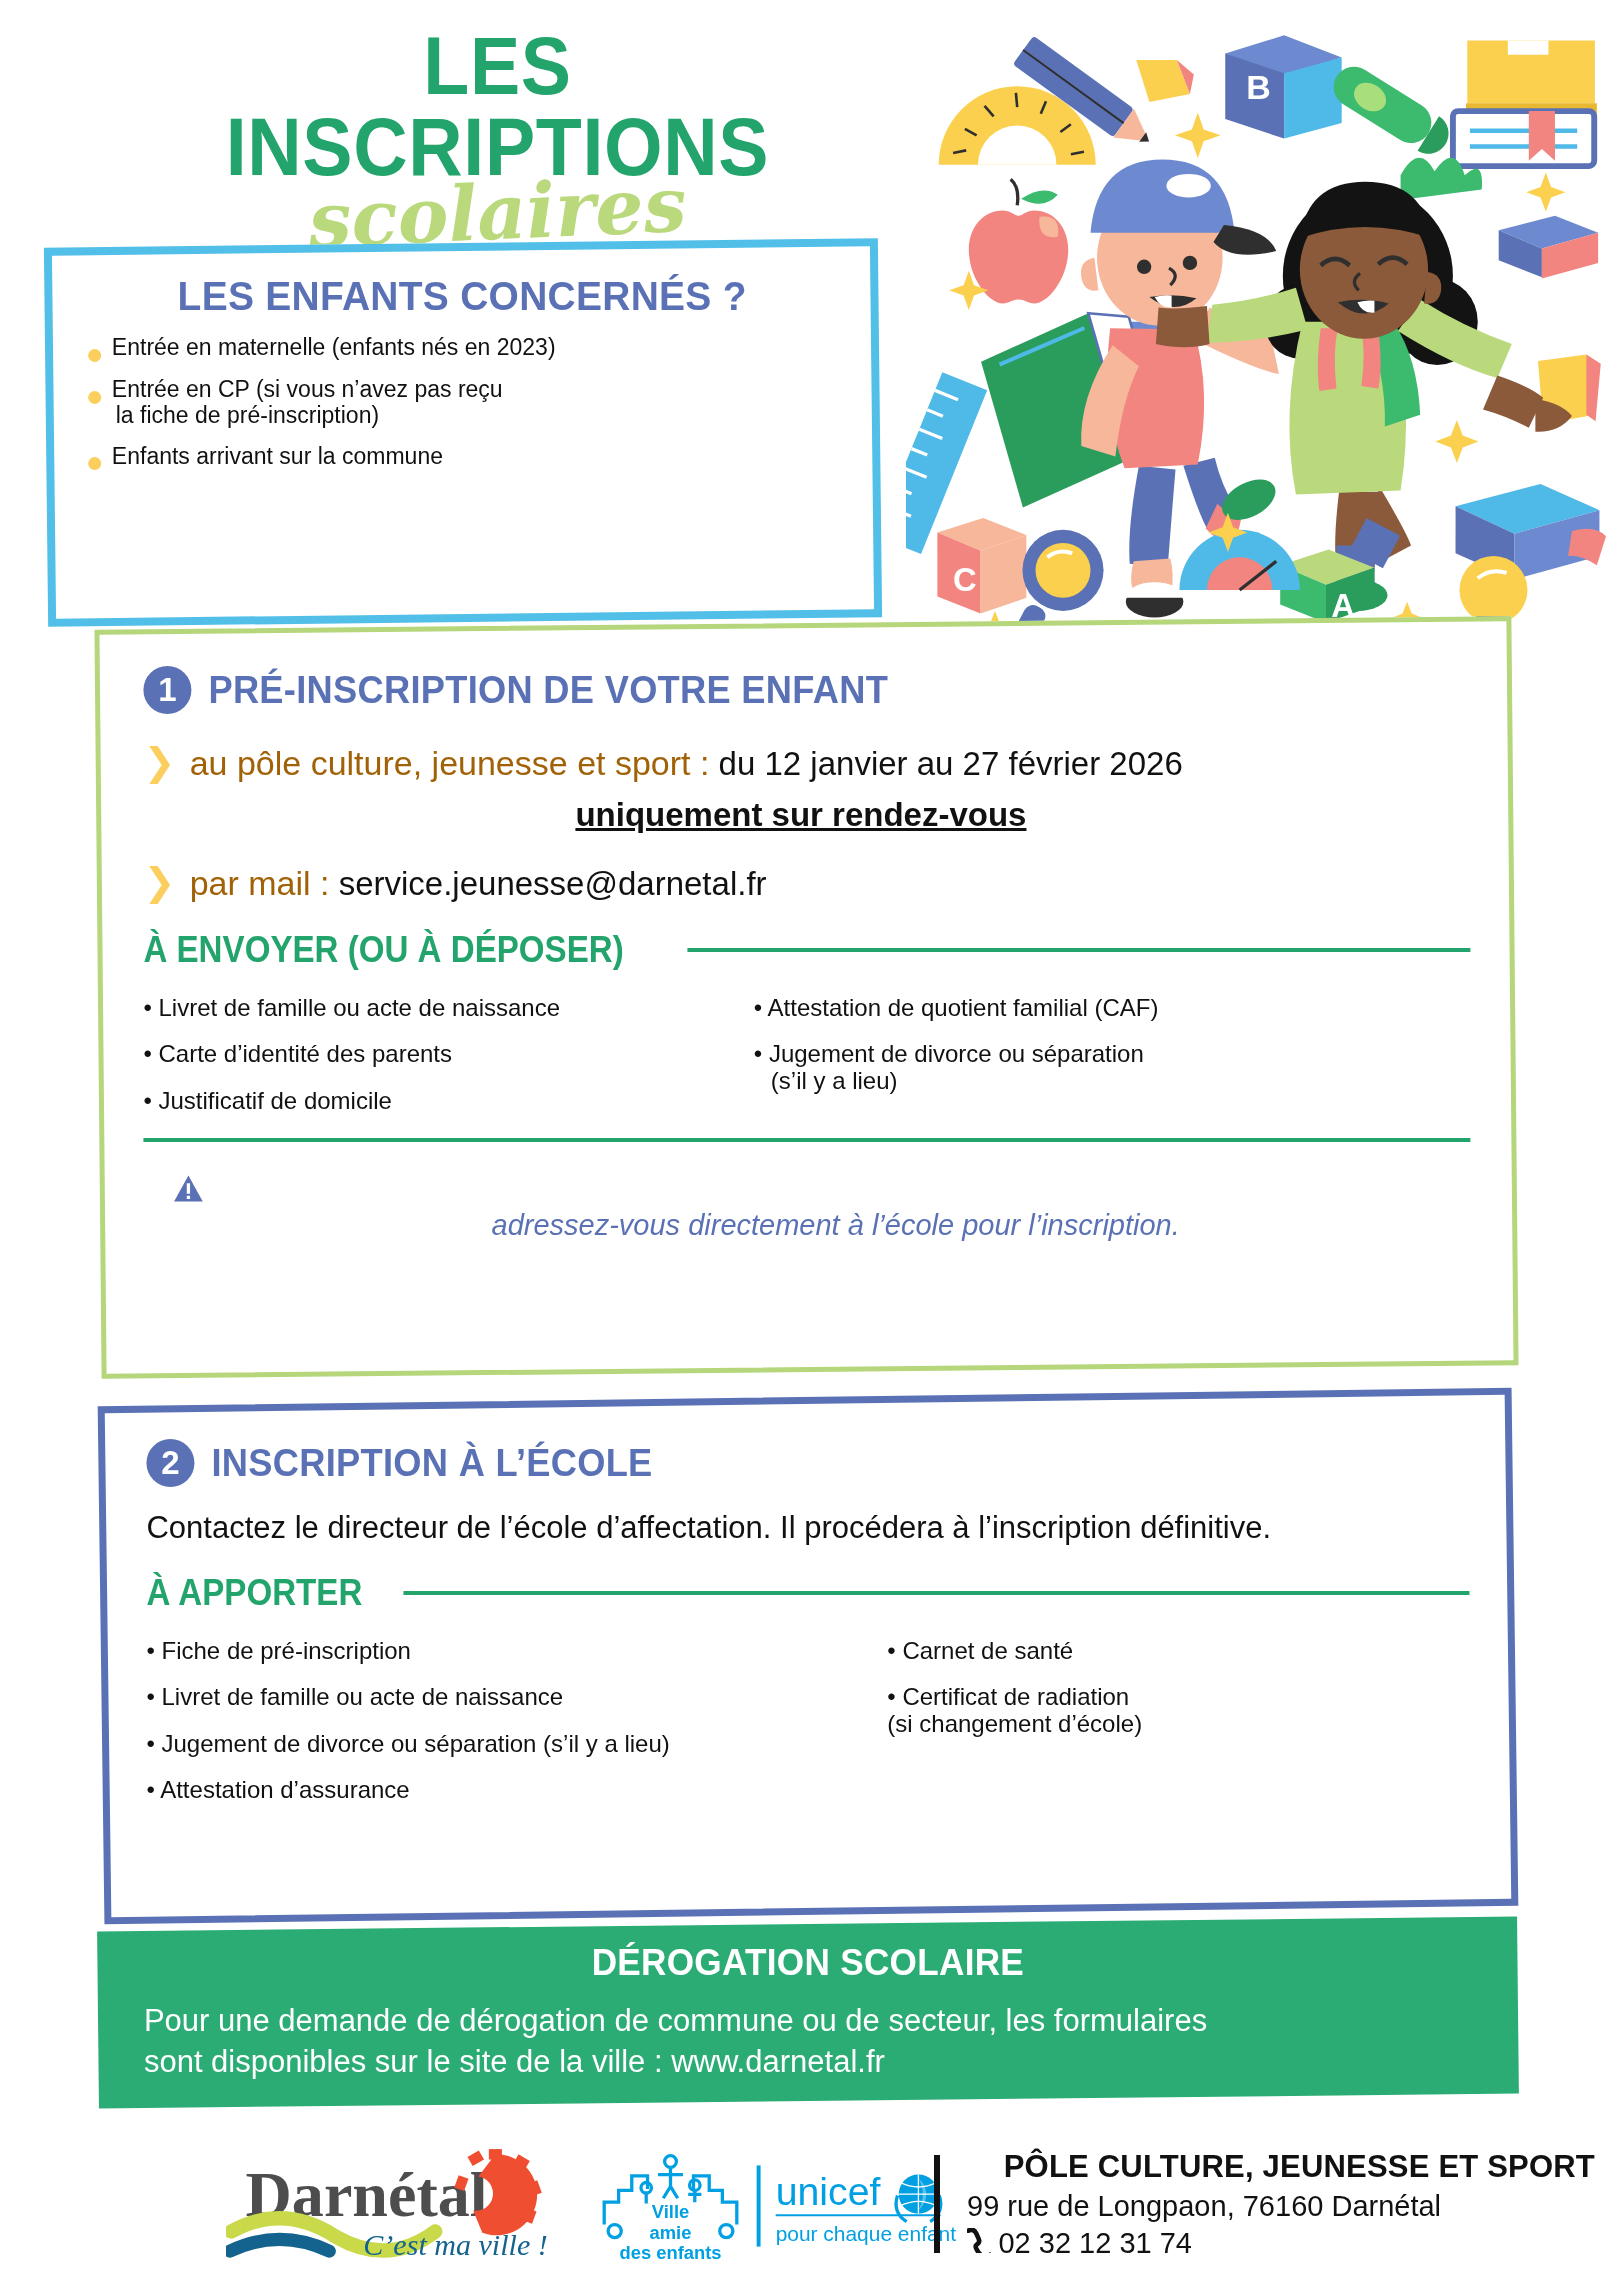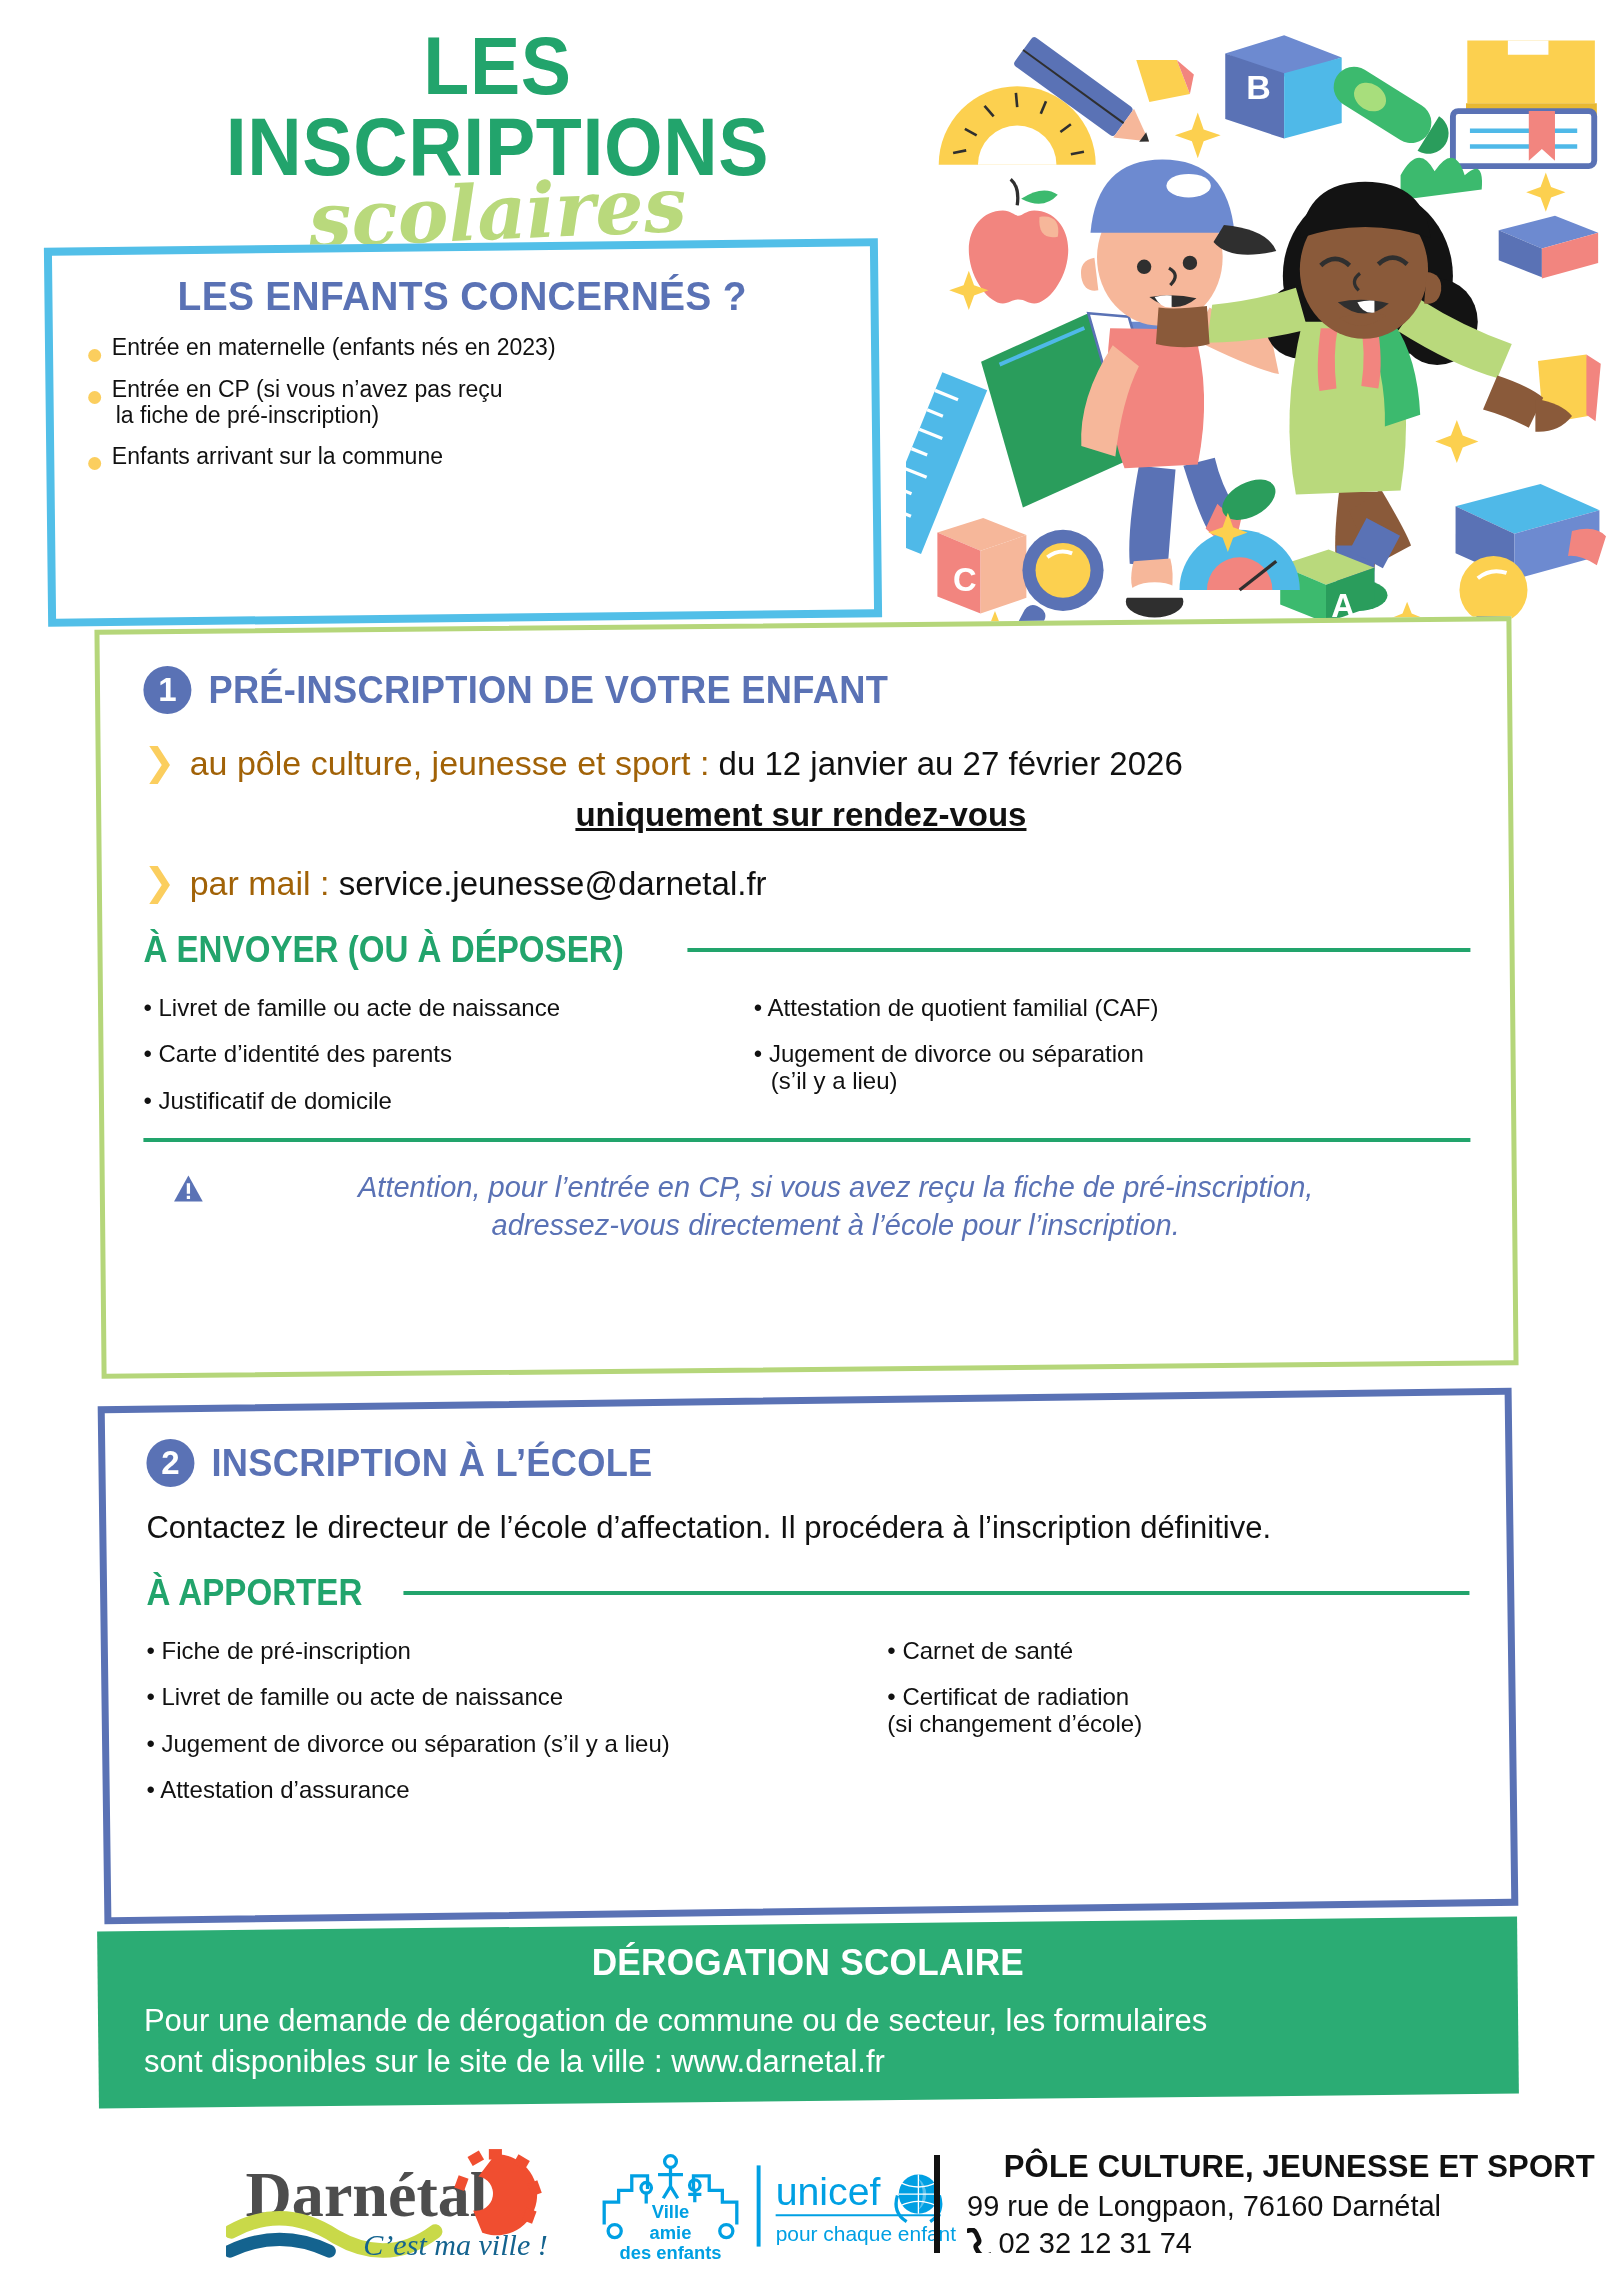--- a/index.html
+++ b/index.html
@@ -386,21 +386,20 @@
 
     <div id="attn">
       <span class="ico">
         <svg width="30" height="29" viewBox="0 0 46 44">
           <path d="M23 2 L45 42 L1 42 Z" fill="#5a72b5"></path>
           <rect x="20.5" y="14" width="5" height="16" fill="#ffffff"></rect>
           <rect x="20.5" y="33" width="5" height="5" fill="#ffffff"></rect>
         </svg>
       </span>
       <span class="t">
-        <span>Attention, pour l’entrée en CP, si vous avez reçu la fiche de pré-inscription,</span>
         <br>
         <span>adressez-vous directement à l’école pour l’inscription.</span>
       </span>
     </div>
   </div>
 </div>
 
 <div id="sec2">
   <div id="sec2-in">
     <div class="sec-head">

